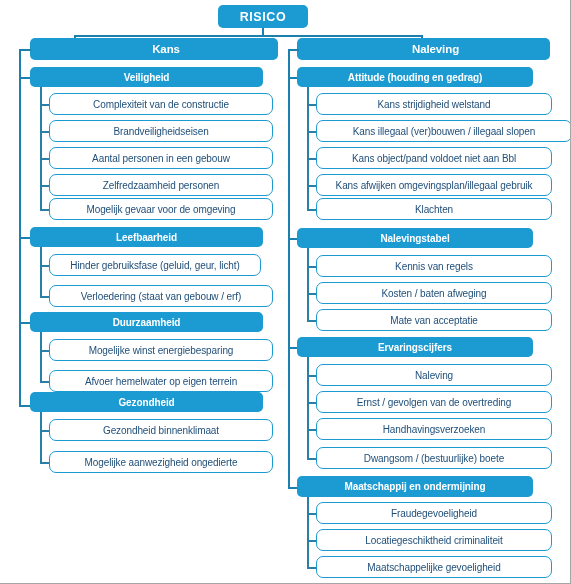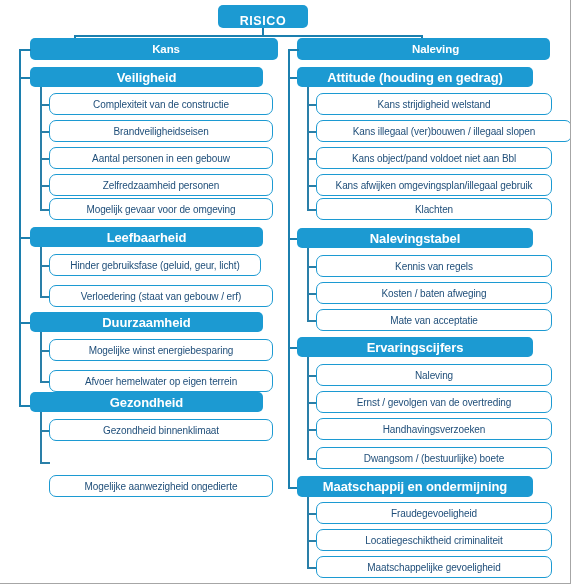--- a/index.html
+++ b/index.html
@@ -51,21 +51,21 @@
     font-size: 11.5px;
     font-weight: bold;
     padding-left: 24px;
   }
 
   
   .node.l2 {
     background: #1c9ad2;
     color: #ffffff;
     border-radius: 5px;
-    font-size: 13px;
+    font-size: 10px;
     font-weight: bold;
   }
 
   
   .node.leaf {
     background: #ffffff;
     color: #1f4e79;
     border: 1.6px solid #1c9ad2;
     border-radius: 7px;
     font-size: 10px;
@@ -85,21 +85,21 @@
   }
   .vline.thin, .hline.thin {
     background: #2a7fa8;
   }
 </style>
 </head>
 <body>
 
 <div id="canvas">
 
-  <div class="node root" style="left:218px; top:5px; width:90px; height:23px;align-items:flex-end;">
+  <div class="node root" style="left:218px; top:5px; width:90px; height:23px;">
     <span>RISICO</span>
   </div>
 
   <div class="vline" style="left:262px; top:28px; height:8px;"></div>
   <div class="hline" style="left:74px; top:35px; width:349px;"></div>
   <div class="vline" style="left:74px; top:35px; height:7px;"></div>
   <div class="vline" style="left:421px; top:35px; height:7px;"></div>
 
   <div class="node l1" style="left:30px; top:38px; width:248px; height:22px;">
     <span>Kans</span>
@@ -176,21 +176,21 @@
     <span>Gezondheid</span>
   </div>
   <div class="vline thin" style="left:40px; top:412px; height:50px;"></div>
 
   <div class="hline thin" style="left:40px; top:430px; width:10px;"></div>
   <div class="node leaf" style="left:49px; top:419px; width:224px; height:22px;">
     <span>Gezondheid binnenklimaat</span>
   </div>
 
   <div class="hline thin" style="left:40px; top:462px; width:10px;"></div>
-  <div class="node leaf" style="left:49px; top:451px; width:224px; height:22px;margin-top:24px;">
+  <div class="node leaf" style="left:49px; top:451px; width:224px; height:22px;">
     <span>Mogelijke aanwezigheid ongedierte</span>
   </div>
 
   <div class="node l1" style="left:297px; top:38px; width:253px; height:22px;">
     <span>Naleving</span>
   </div>
 
   <div class="vline" style="left:288px; top:49px; height:438px;"></div>
   <div class="hline" style="left:288px; top:49px; width:11px;"></div>
 

